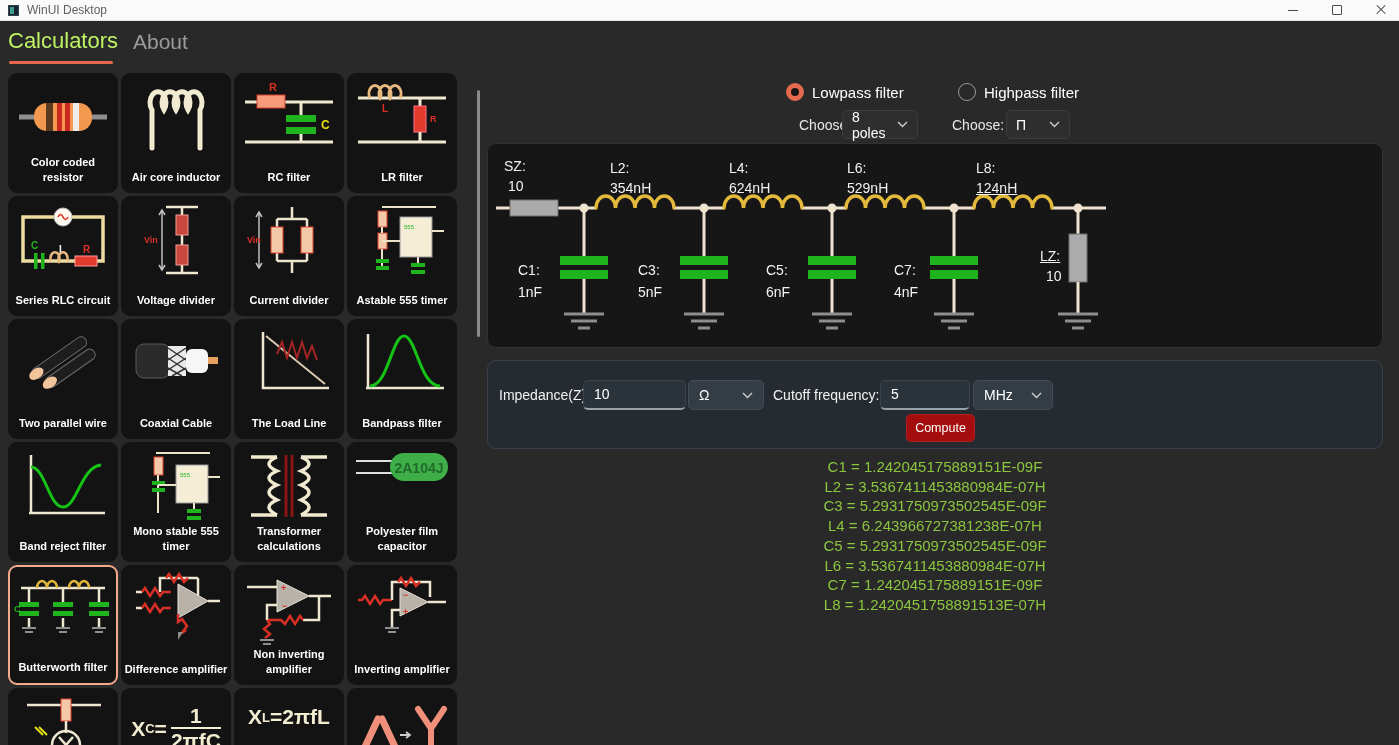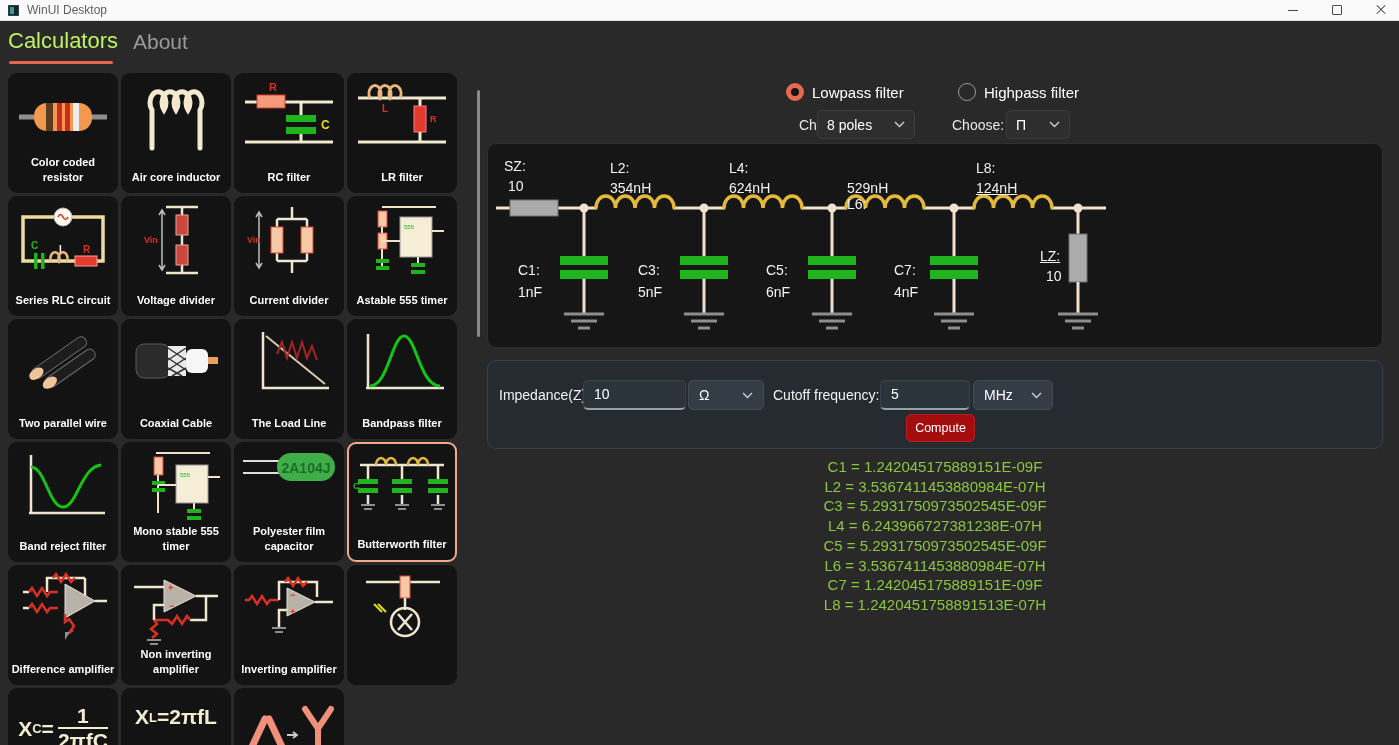--- a/index.html
+++ b/index.html
@@ -296,20 +296,35 @@
           <line x1="82" y1="30" x2="94" y2="30" stroke="#EDE3C8" stroke-width="2"></line>
           <line x1="68" y1="56" x2="68" y2="62" stroke="#EDE3C8" stroke-width="2"></line>
           <rect x="61" y="62" width="14" height="4" fill="#1FB41E"></rect>
           <rect x="61" y="69" width="14" height="4" fill="#1FB41E"></rect>
           <text x="54" y="30" fill="#1FB41E" font-size="6">555</text>
         </svg>
       </div>
       <div class="lbl">Mono stable 555 timer</div>
     </div>
 
+    <div class="tile">
+      <div class="icon">
+        <svg width="100" height="78" viewBox="0 0 100 78">
+          <line x1="12" y1="10" x2="38" y2="10" stroke="#F2EAD0" stroke-width="3.5"></line>
+          <line x1="12" y1="68" x2="38" y2="68" stroke="#F2EAD0" stroke-width="3.5"></line>
+          <line x1="62" y1="10" x2="88" y2="10" stroke="#F2EAD0" stroke-width="3.5"></line>
+          <line x1="62" y1="68" x2="88" y2="68" stroke="#F2EAD0" stroke-width="3.5"></line>
+          <path d="M38,10 q-16,7 0,14 q-16,7 0,14 q-16,7 0,15 q-16,7 0,15" stroke="#F2EAD0" stroke-width="3.5" fill="none"></path>
+          <path d="M62,10 q16,7 0,14 q16,7 0,14 q16,7 0,15 q16,7 0,15" stroke="#F2EAD0" stroke-width="3.5" fill="none"></path>
+          <line x1="47" y1="8" x2="47" y2="70" stroke="#8B1515" stroke-width="3"></line>
+          <line x1="53" y1="8" x2="53" y2="70" stroke="#8B1515" stroke-width="3"></line>
+        </svg>
+      </div>
+      <div class="lbl">Transformer calculations</div>
+    </div>
 
     <div class="tile">
       <div class="icon" style="align-items:center;">
         <svg width="100" height="78" viewBox="0 0 100 78">
           <line x1="4" y1="14" x2="40" y2="14" stroke="#DDD" stroke-width="2"></line>
           <line x1="4" y1="26" x2="40" y2="26" stroke="#DDD" stroke-width="2"></line>
           <rect x="38" y="6" width="58" height="28" rx="14" fill="#3FAE49"></rect>
           <text x="67" y="26" fill="#1F6B2A" font-size="14" font-weight="bold" text-anchor="middle">2A104J</text>
         </svg>
       </div>
@@ -464,21 +479,21 @@
   </div>
 
   <div class="scrollbar"></div>
 
   <div class="radio checked" style="left:786px;top:83px;"></div>
   <div class="radlbl" style="left:812px;top:84px;">Lowpass filter</div>
   <div class="radio unchecked" style="left:958px;top:83px;"></div>
   <div class="radlbl" style="left:984px;top:84px;">Highpass filter</div>
 
   <div class="chooselbl" style="left:799px;top:117px;">Choose:</div>
-  <div class="dd" style="left:817px;top:110px;width:98px;">
+  <div class="dd" style="left:842px;top:110px;width:76px;">
     <span>8 poles</span>
     <svg class="chev" viewBox="0 0 11 7">
         <path d="M1,1 L5.5,5.5 L10,1" stroke="#CFCFCF" stroke-width="1.4" fill="none"></path>
       </svg>
   </div>
   <div class="chooselbl" style="left:952px;top:117px;">Choose:</div>
   <div class="dd" style="left:1006px;top:110px;width:64px;">
     <span>Π</span>
     <svg class="chev" viewBox="0 0 11 7">
         <path d="M1,1 L5.5,5.5 L10,1" stroke="#CFCFCF" stroke-width="1.4" fill="none"></path>
@@ -561,21 +576,21 @@
       </g>
     </svg>
 
     <div class="clabel" style="left:16px;top:14px;">SZ:</div>
     <div class="clabel" style="left:20px;top:34px;">10</div>
 
     <div class="clabel" style="left:122px;top:16px;">L2:</div>
     <div class="clabel" style="left:122px;top:36px;">354nH</div>
     <div class="clabel" style="left:241px;top:16px;">L4:</div>
     <div class="clabel" style="left:241px;top:36px;">624nH</div>
-    <div class="clabel" style="left:359px;top:16px;margin-top:36px;">L6:</div>
+    <div class="clabel" style="left:359px;top:16px;">L6:</div>
     <div class="clabel" style="left:359px;top:36px;">529nH</div>
     <div class="clabel" style="left:488px;top:16px;">L8:</div>
     <div class="clabel" style="left:488px;top:36px;text-decoration:underline;">124nH</div>
 
     <div class="clabel" style="left:30px;top:118px;">C1:</div>
     <div class="clabel" style="left:30px;top:140px;">1nF</div>
     <div class="clabel" style="left:150px;top:118px;">C3:</div>
     <div class="clabel" style="left:150px;top:140px;">5nF</div>
     <div class="clabel" style="left:278px;top:118px;">C5:</div>
     <div class="clabel" style="left:278px;top:140px;">6nF</div>

